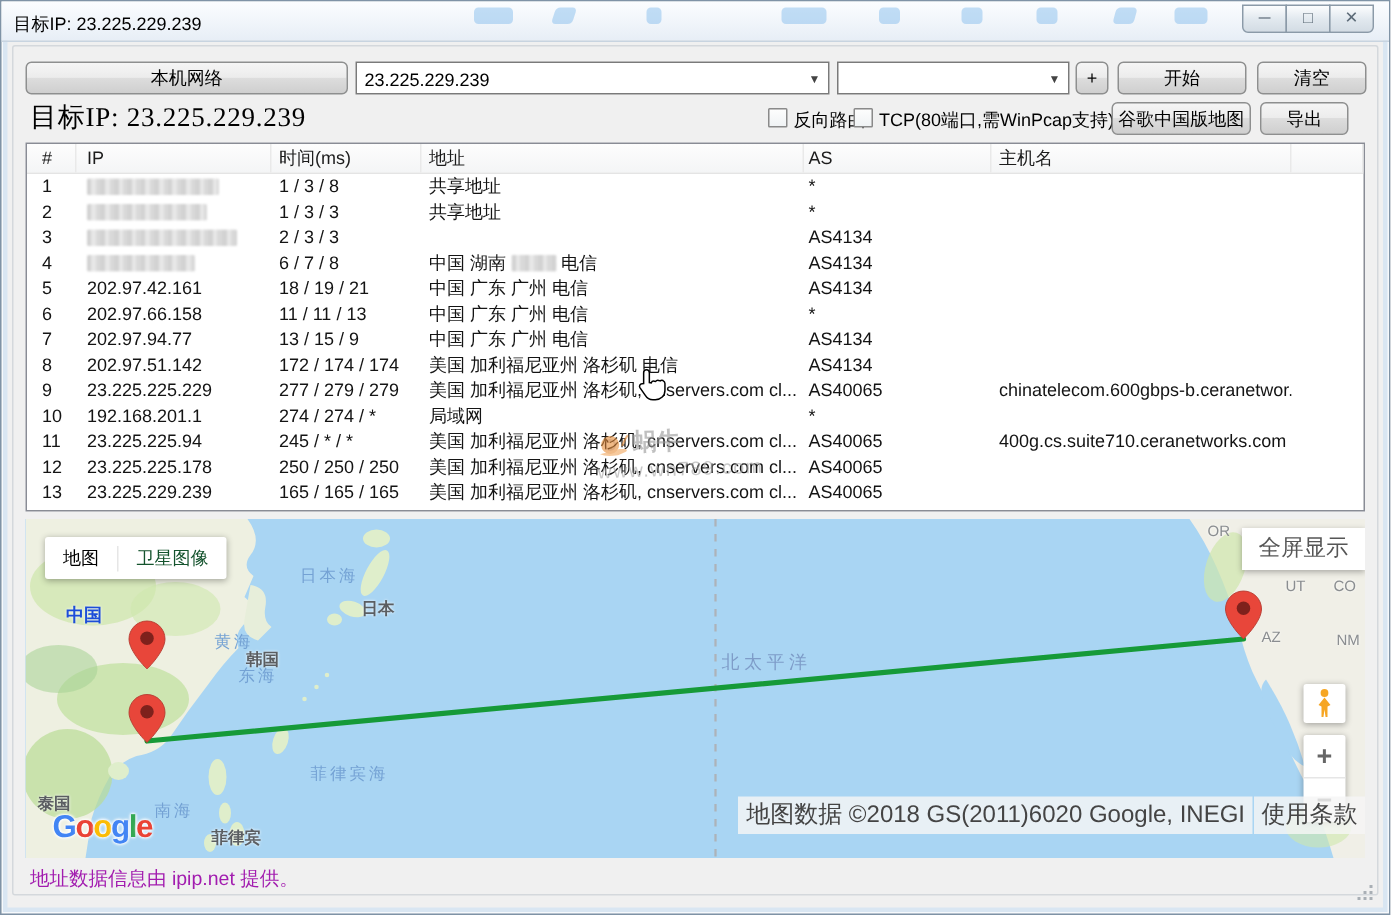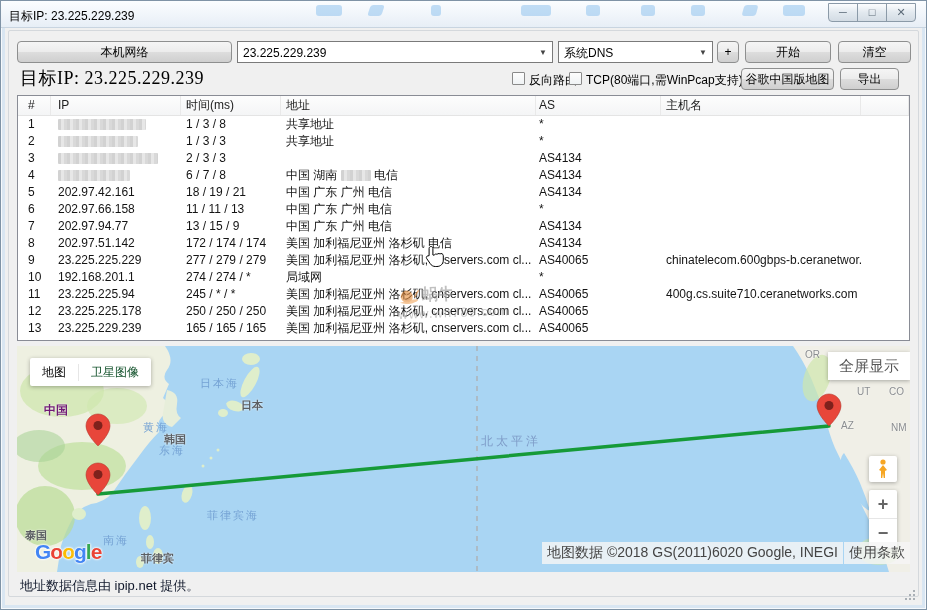--- a/index.html
+++ b/index.html
@@ -64,42 +64,42 @@
 
 .watermark{position:absolute;left:398px;top:284px;transform:rotate(-2deg);opacity:.62;pointer-events:none}
 .watermark .l1{display:flex;align-items:center;gap:2px;font-size:16px;font-weight:bold;color:#9a9a9a}
 .watermark .l2{font-size:13px;color:#a8a8a8;letter-spacing:1px}
 
 
 .map{position:absolute;left:17px;top:346px;width:893px;height:226px;background:#a9d5f3;overflow:hidden}
 .mlabel{position:absolute;white-space:nowrap;pointer-events:none}
 .mlabel.sea{font-size:11px;color:#74a2d4;letter-spacing:2px}
 .mlabel.sea-lg{font-size:12px;color:#7e9cc8;letter-spacing:3px}
-.mlabel.country{font-size:12px;font-weight:bold;color:#701a75;text-shadow:0 0 2px #fff}
+.mlabel.country{font-size:12px;font-weight:bold;color:#1d4ed8;text-shadow:0 0 2px #fff}
 .mlabel.country-sm{font-size:11px;font-weight:bold;color:#5b5e62;text-shadow:0 0 2px #fff}
 .mlabel.state{font-size:10px;color:#8a8d90;text-shadow:0 0 2px #fff}
 .map-type{position:absolute;left:13px;top:12px;height:28px;background:#fff;border-radius:2px;
   box-shadow:0 1px 4px rgba(0,0,0,.3);display:flex;align-items:center;font-size:12px}
 .map-type .mt{padding:0 12px;color:#000}
 .map-type .mt.alt{color:#14532d;border-left:1px solid #e6e6e6}
 .fullscreen{position:absolute;right:0px;top:6px;width:82px;height:28px;background:#fff;box-shadow:0 1px 4px rgba(0,0,0,.3);
   font-size:15px;color:#565656;text-align:center;line-height:28px}
 .pegman{position:absolute;right:13px;top:110px;width:28px;height:26px;background:#fff;border-radius:2px;box-shadow:0 1px 4px rgba(0,0,0,.3);
   display:flex;align-items:center;justify-content:center}
 .zoomctl{position:absolute;right:13px;top:144px;width:28px;height:58px;background:#fff;border-radius:2px;box-shadow:0 1px 4px rgba(0,0,0,.3)}
 .zoomctl .z{height:29px;text-align:center;font-size:18px;font-weight:bold;color:#666;line-height:28px}
 .zoomctl .z:first-child{border-bottom:1px solid #e6e6e6}
-.attr-bar{position:absolute;right:0;bottom:8px;display:flex;font-size:14px;color:#444}
+.attr-bar{position:absolute;right:0;bottom:16px;display:flex;font-size:16px;color:#444}
 .attr-bar .abox{background:rgba(245,245,245,.82);padding:2px 5px;white-space:nowrap}
 .attr-bar .abox.terms{margin-left:1px}
 .glogo{position:absolute;left:18px;bottom:8px;font-size:21px;font-weight:bold;letter-spacing:-1px;
   text-shadow:0 0 2px #fff,0 0 2px #fff,0 0 3px #fff}
 
 
-.statusbar{position:absolute;left:20px;top:577px;font-size:13px;color:#0f172a}
+.statusbar{position:absolute;left:20px;top:577px;font-size:13px;color:#a21caf}
 .resize-grip{position:absolute;right:12px;bottom:10px;width:10px;height:10px}
 .resize-grip i{position:absolute;width:2px;height:2px;background:#a9afb5}
 .resize-grip i:nth-child(1){right:0;bottom:0}
 .resize-grip i:nth-child(2){right:4px;bottom:0}
 .resize-grip i:nth-child(3){right:0;bottom:4px}
 .resize-grip i:nth-child(4){right:8px;bottom:0}
 .resize-grip i:nth-child(5){right:0;bottom:8px}
 .resize-grip i:nth-child(6){right:4px;bottom:4px}
 .cursor{position:absolute;left:424px;top:245px;pointer-events:none;z-index:50}
 </style>
@@ -130,21 +130,20 @@
   </div>
 
   <div class="main-panel"></div>
 
   <div class="btn" style="left:17px;top:41px;width:215px">本机网络</div>
   <div class="combo" style="left:237px;top:41px;width:316px">
     <span class="val">23.225.229.239</span>
     <span class="arrow">▼</span>
   </div>
   <div class="combo" style="left:558px;top:41px;width:155px">
-    <span class="val">系统DNS</span>
     <span class="arrow">▼</span>
   </div>
   <div class="btn" style="left:717px;top:41px;width:22px">+</div>
   <div class="btn" style="left:745px;top:41px;width:86px">开始</div>
   <div class="btn" style="left:838px;top:41px;width:73px">清空</div>
 
   <div class="target-label">目标IP: 23.225.229.239</div>
   <div class="checkbox" style="left:512px;top:72px"></div>
   <span class="cb-label" style="left:529px;top:72px">反向路由</span>
   <div class="checkbox" style="left:569px;top:72px"></div>

